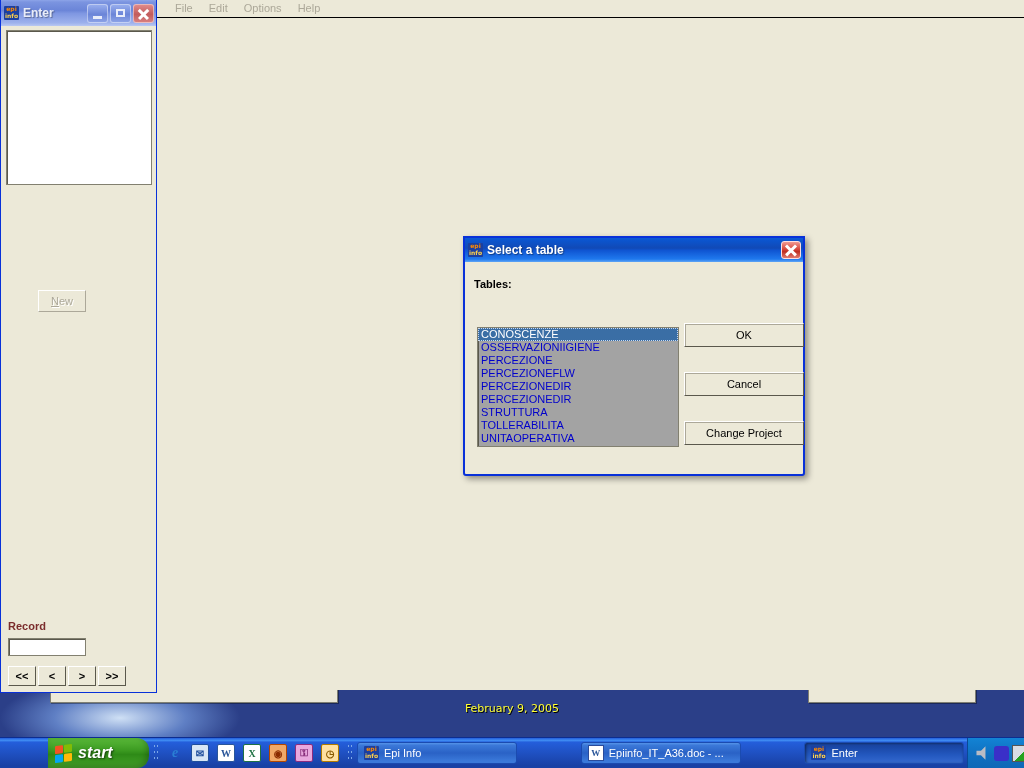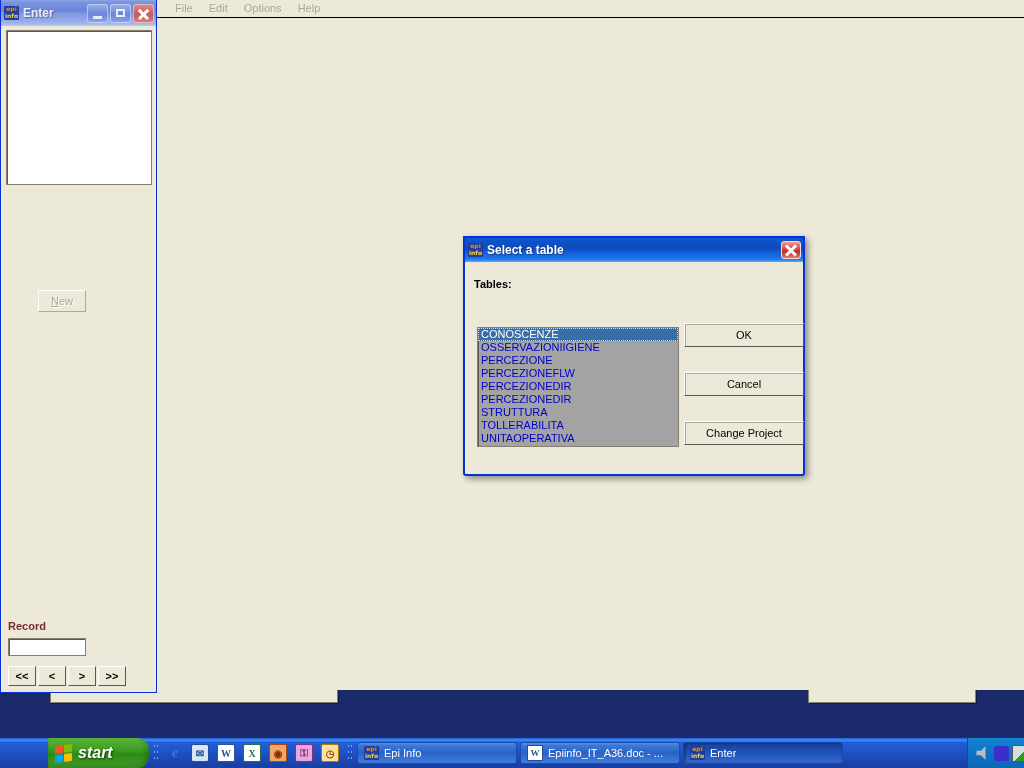--- a/index.html
+++ b/index.html
@@ -406,21 +406,21 @@
     margin: 0 4px;
     border-radius: 2px;
     font-size: 10px;
     font-weight: bold;
     color: #fff;
     display: flex;
     align-items: center;
     justify-content: center;
     font-family: "Liberation Serif", serif;
   }
-  #tasks { display: flex; align-items: center; flex: 1 1 auto; overflow: hidden; }
+  #tasks { display: flex; align-items: center; flex: 1 1 auto; overflow: hidden; justify-content: space-between; }
   .task-btn {
     height: 22px;
     width: 160px;
     margin-right: 3px;
     border-radius: 3px;
     background: linear-gradient(180deg,#5694e8 0%, #3b78d8 12%, #2a62c6 50%, #3b79da 90%);
     border: 1px solid #1b4bb0;
     display: flex;
     align-items: center;
     padding: 0 6px;
@@ -460,20 +460,23 @@
     box-sizing: border-box;
   }
   .tray-icon { width: 15px; height: 15px; margin-right: 3px; position: relative; }
   #tray-clock { color: #fff; font-size: 11px; margin-left: 6px; }
 </style>
 </head>
 <body>
 
 <div id="desktop">
 
+  <div id="wallpaper">
+    <div id="wallpaper-date">February 9, 2005</div>
+  </div>
 
   <div class="bg-strip" style="left:50px; top:688px; width:286px; height:14px;"></div>
   <div class="bg-strip" style="left:808px; top:688px; width:166px; height:14px;"></div>
 
   <div id="main-window">
     <div id="menubar">
       <div class="menu-item">File</div>
       <div class="menu-item">Edit</div>
       <div class="menu-item">Options</div>
       <div class="menu-item">Help</div>

